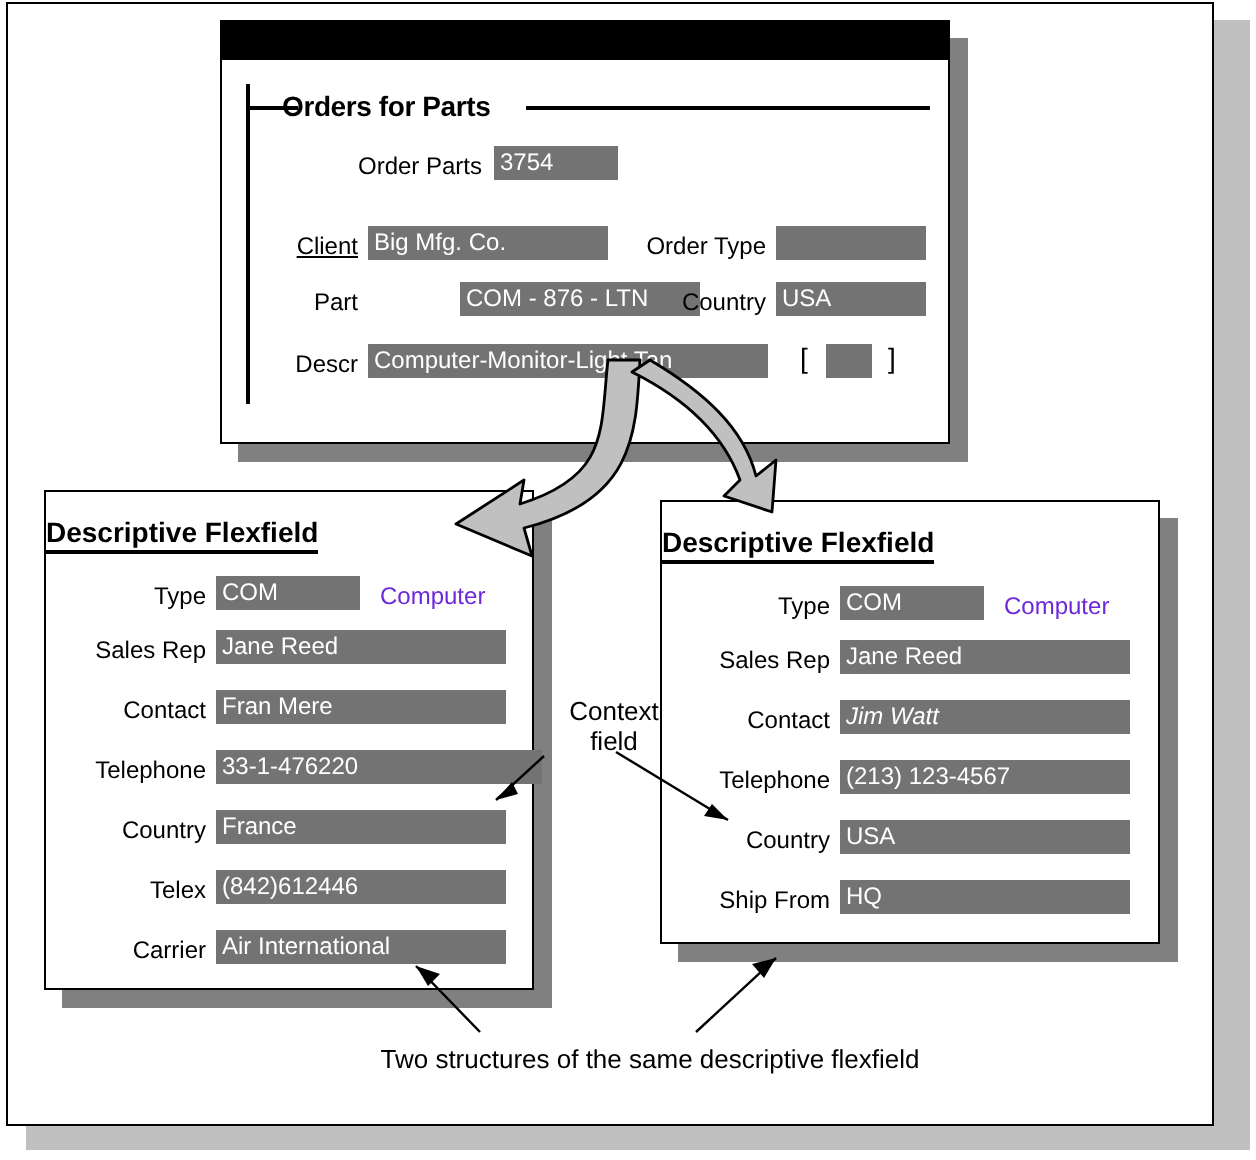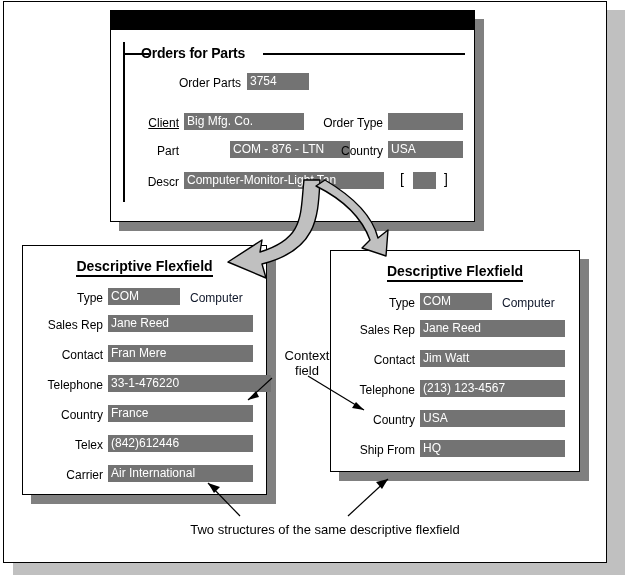--- a/index.html
+++ b/index.html
@@ -112,21 +112,21 @@
     font-size: 12px;
     line-height: 16px;
     padding: 0 3px;
     box-sizing: border-box;
     white-space: nowrap;
     overflow: hidden;
   }
   .static-text {
     position: absolute;
     font-size: 12px;
-    color: #0f172a;
+    color: #6d28d9;
     white-space: nowrap;
   }
   .bracket {
     position: absolute;
     font-size: 14px;
     color: #000000;
   }
 
   
   #left-flexfield-window {
@@ -142,21 +142,20 @@
     width: 250px; height: 222px;
   }
   #right-flexfield-shadow {
     left: 339px; top: 259px;
     width: 250px; height: 222px;
   }
   .ff-title {
     position: absolute;
     top: 12px;
     width: 100%;
-    text-align: center;
     font-size: 14px;
     font-weight: bold;
     color: #000000;
   }
   .ff-title span {
     border-bottom: 2px solid #000000;
     padding-bottom: 1px;
   }
 
   
@@ -258,21 +257,21 @@
     </div>
 
     <div class="field-label" style="left:14px; top:45px; width:70px;">Type</div>
     <div class="field-box" style="left:89px; top:42px; width:72px; height:17px;">COM</div>
     <div class="static-text" style="left:171px; top:45px;">Computer</div>
 
     <div class="field-label" style="left:14px; top:72px; width:70px;">Sales Rep</div>
     <div class="field-box" style="left:89px; top:69px; width:145px; height:17px;">Jane Reed</div>
 
     <div class="field-label" style="left:14px; top:102px; width:70px;">Contact</div>
-    <div class="field-box" style="left:89px; top:99px; width:145px; height:17px;">Jim Watt</div>
+    <div class="field-box" style="left:89px; top:99px; width:145px; height:17px;font-style:italic;">Jim Watt</div>
 
     <div class="field-label" style="left:10px; top:132px; width:74px;">Telephone</div>
     <div class="field-box" style="left:89px; top:129px; width:145px; height:17px;">(213) 123-4567</div>
 
     <div class="field-label" style="left:14px; top:162px; width:70px;">Country</div>
     <div class="field-box" style="left:89px; top:159px; width:145px; height:17px;">USA</div>
 
     <div class="field-label" style="left:10px; top:192px; width:74px;">Ship From</div>
     <div class="field-box" style="left:89px; top:189px; width:145px; height:17px;">HQ</div>
   </div>

